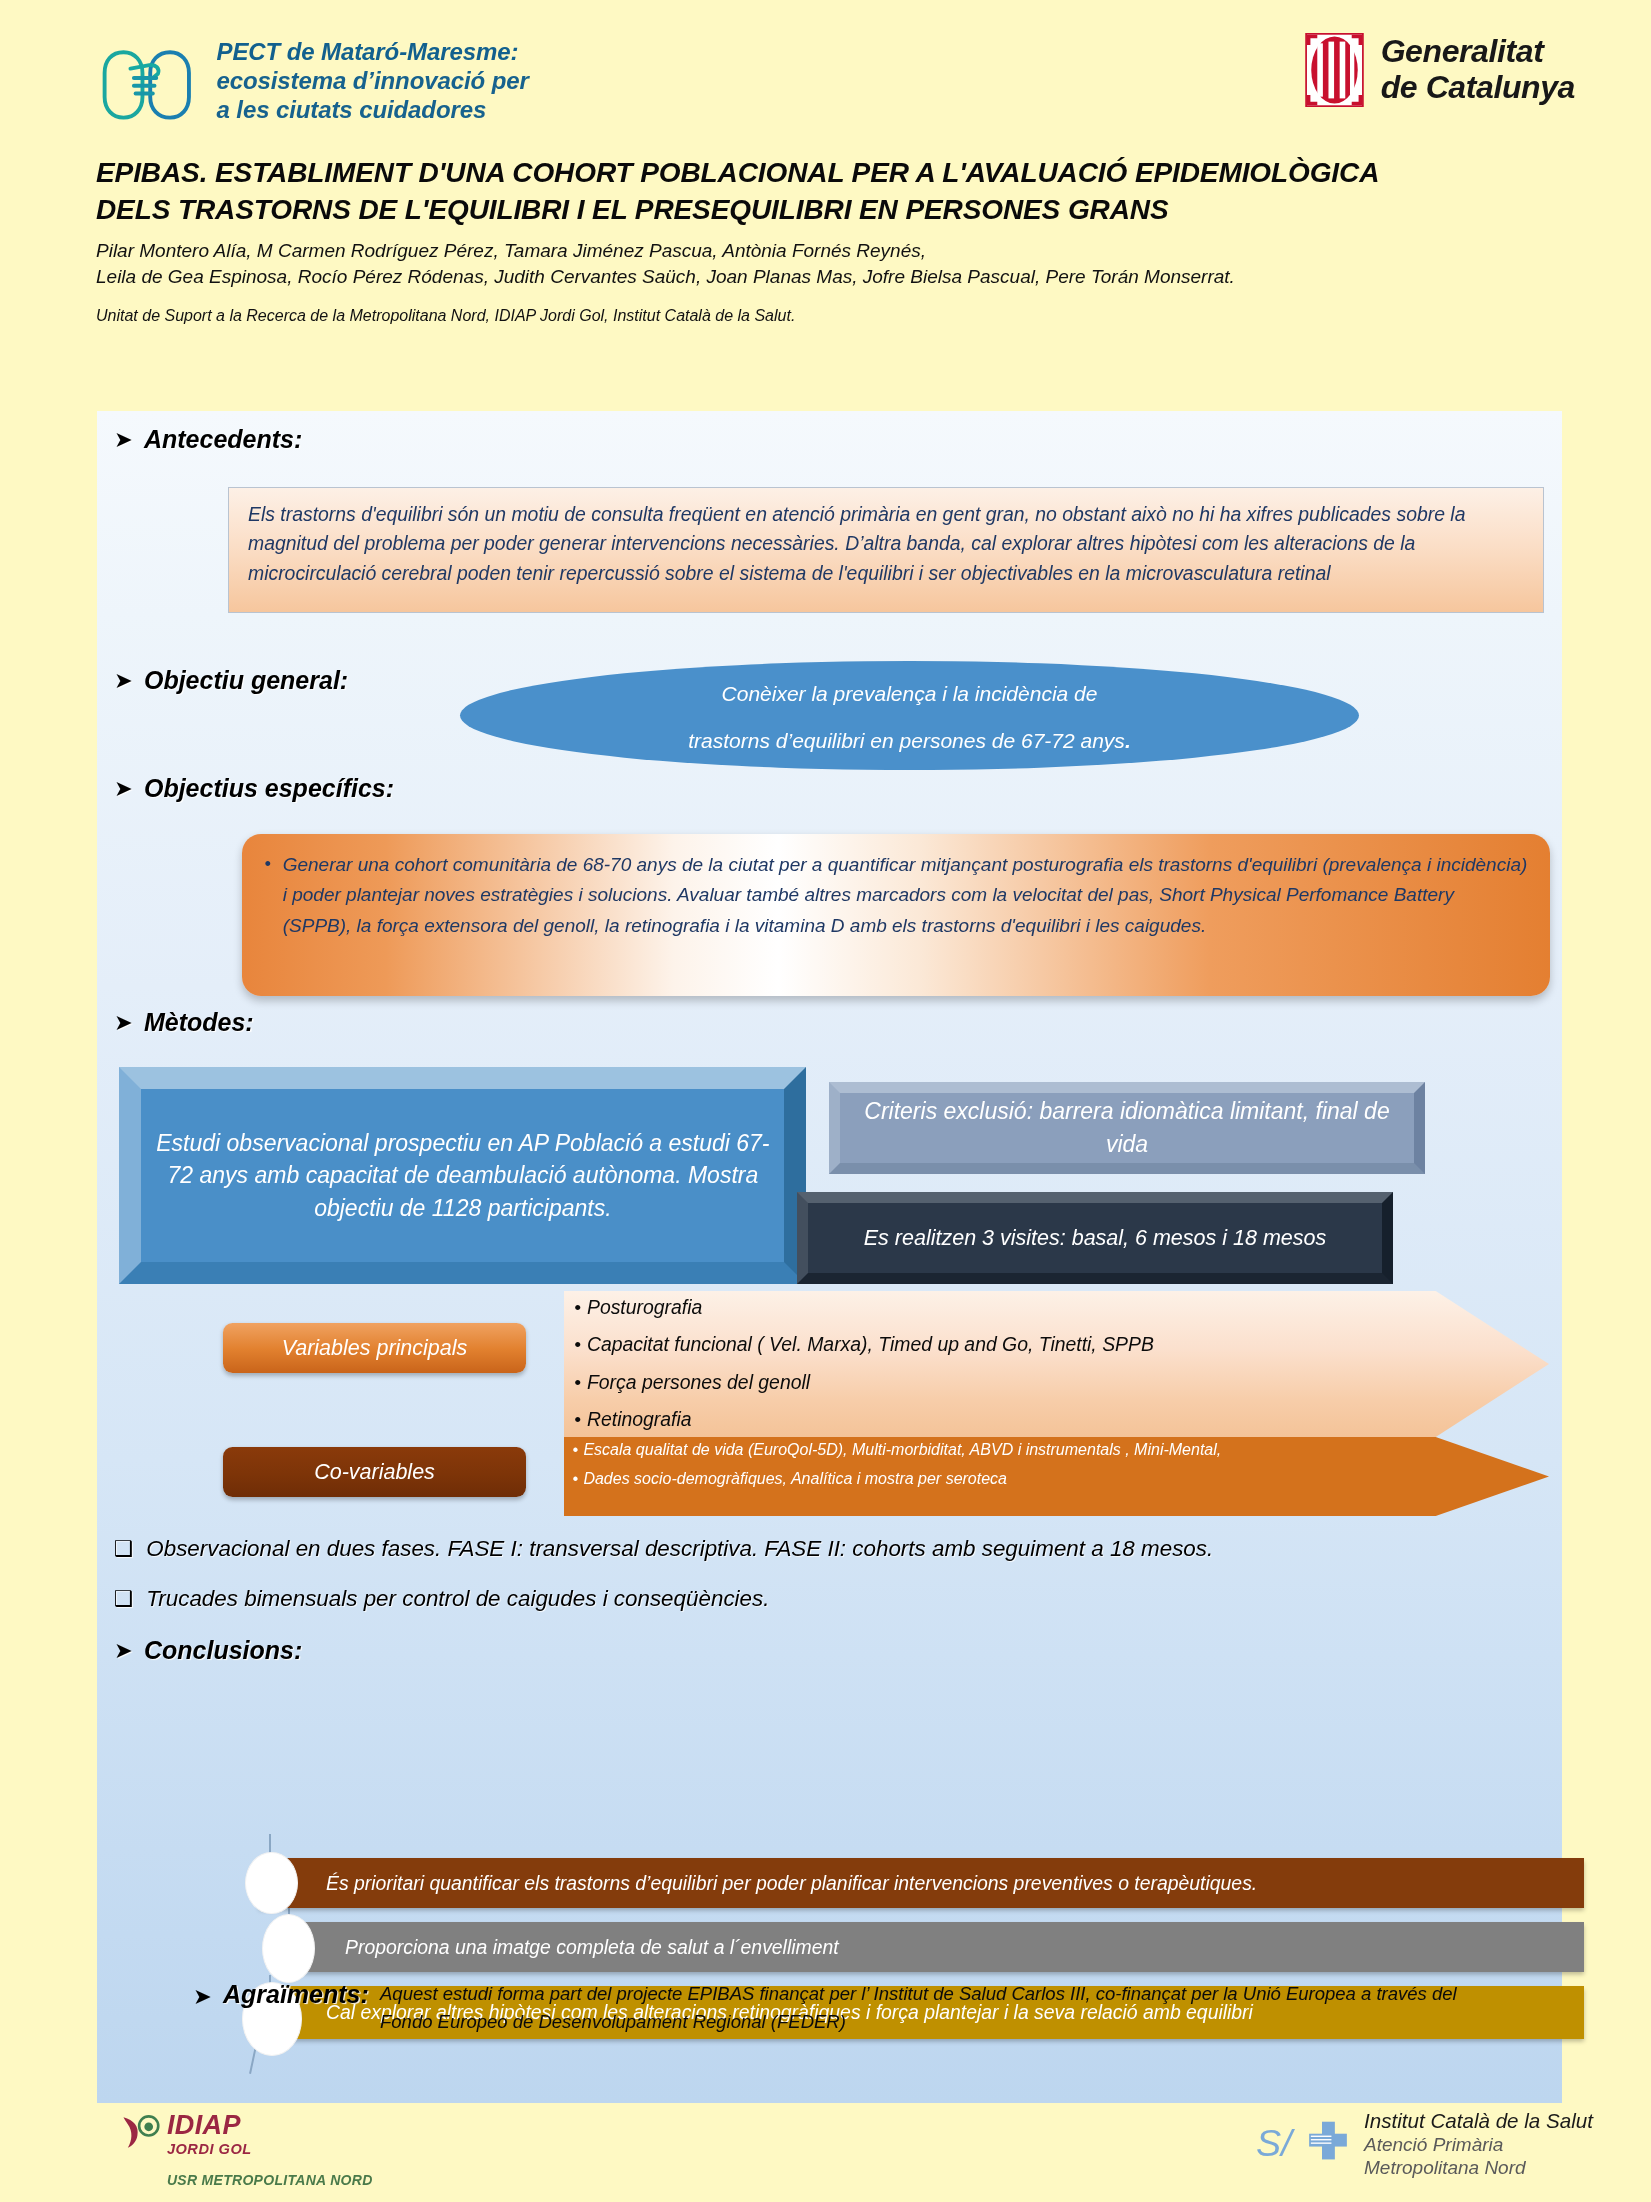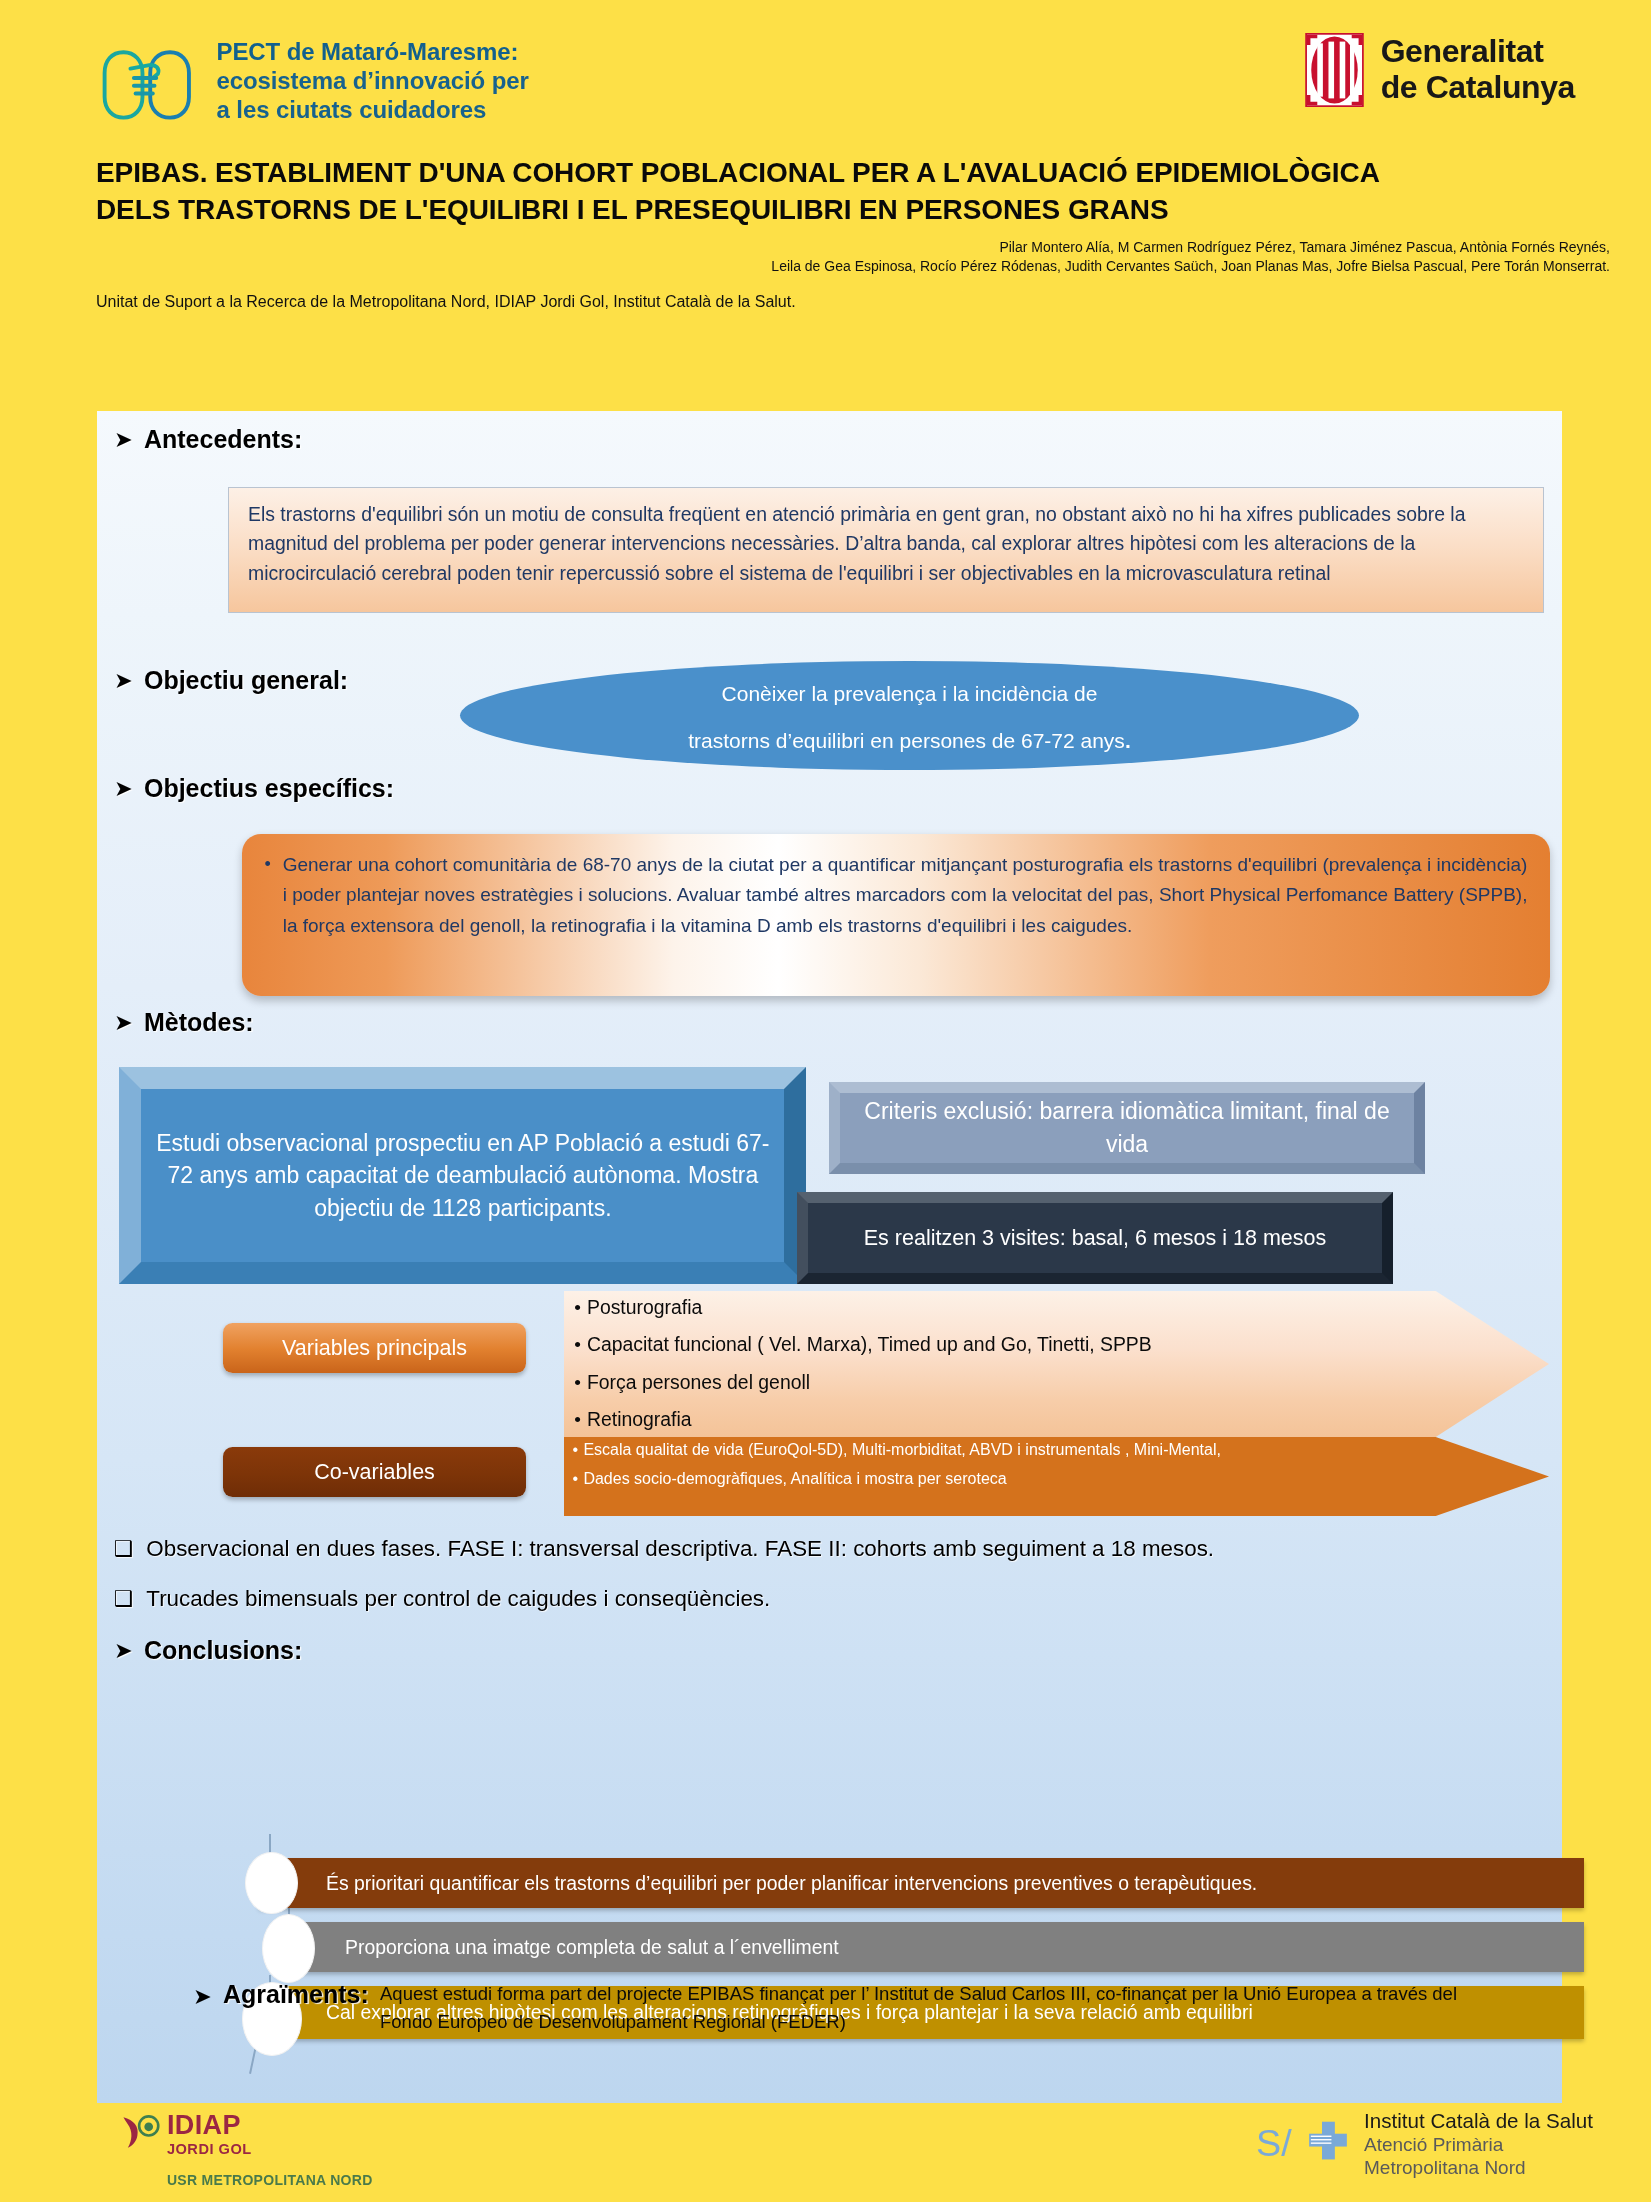--- a/index.html
+++ b/index.html
@@ -2,39 +2,39 @@
 <html style="font-size:13.8px"><head>
 <meta charset="utf-8">
 <style>
   * { box-sizing: border-box; margin: 0; padding: 0; }
   html, body {
     width: 1652px; height: 2203px;
     background: #ffffff;
     font-family: "Liberation Sans", sans-serif;
     overflow: hidden;
   }
-  .poster { position: relative; width: 1652px; height: 2203px; background:#fde047; }
+  .poster { position: relative; width: 1652px; height: 2203px; background:#fef9c3;font-style:italic; }
 
   
   .hdr { position: absolute; top: 0; left: 0; width: 1652px; height: 151px; }
 
   .pect-logo { position: absolute; left: 96px; top: 38px; display: flex; align-items: center; gap: 15.5px; }
   .pect-mark { width: 105px; height: 83px; flex: none; }
   .pect-text { font-size: 24px; line-height: 1.20; font-weight: bold; color: #17628e; letter-spacing: -0.1px; white-space: nowrap; }
   .pect-text .t1 { color:#12608e; }
 
   .gen-logo { position: absolute; right: 77px; top: 33px; display: flex; align-items: center; gap: 17px; }
   .gen-shield { width: 59px; height: 74px; flex: none; }
   .gen-text { font-size: 32px; line-height: 1.12; font-weight: bold; color: #181818; letter-spacing: -0.4px; white-space: nowrap; }
 
   
   .title-block { position: absolute; left: 96px; top: 155px; width: 1514px; }
   .main-title { font-size: 28px; font-weight: bold; color: #0a0a0a; line-height: 1.32; letter-spacing: -0.1px; }
   .main-title .l2 { display: block; }
-  .authors { margin-top: 8.6px; font-size: 14px; color: #111; line-height: 1.42; text-align: right; }
+  .authors { margin-top: 8.6px; font-size: 19px; color: #111; line-height: 1.42; }
   .affil { margin-top: 16px; font-size: 16px; color: #111; }
 
   
   .panel {
     position: absolute; left: 97px; top: 411px; width: 1465px; height: 1692px;
     background: linear-gradient(to bottom, #f5f9fd 0%, #eef5fb 12%, #e4eef9 34%, #d6e6f6 62%, #c6dcf2 85%, #bdd6ef 100%);
   }
 
   .sec-head {
     position: absolute; display: flex; align-items: center; gap: 11.2px;

